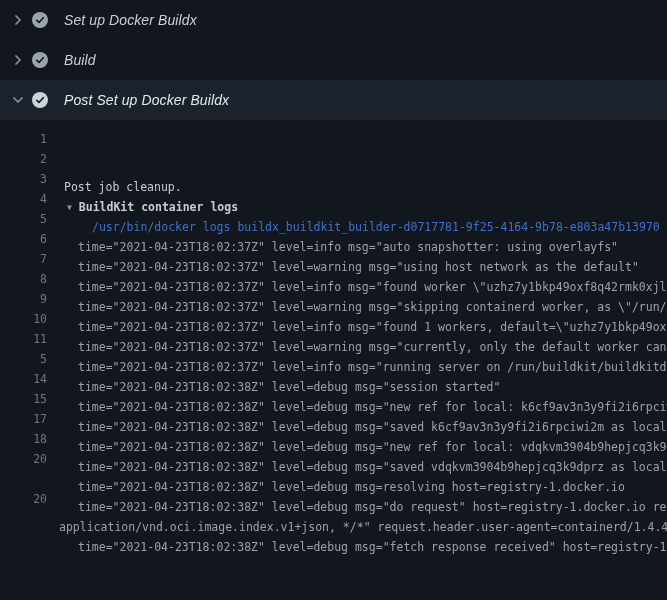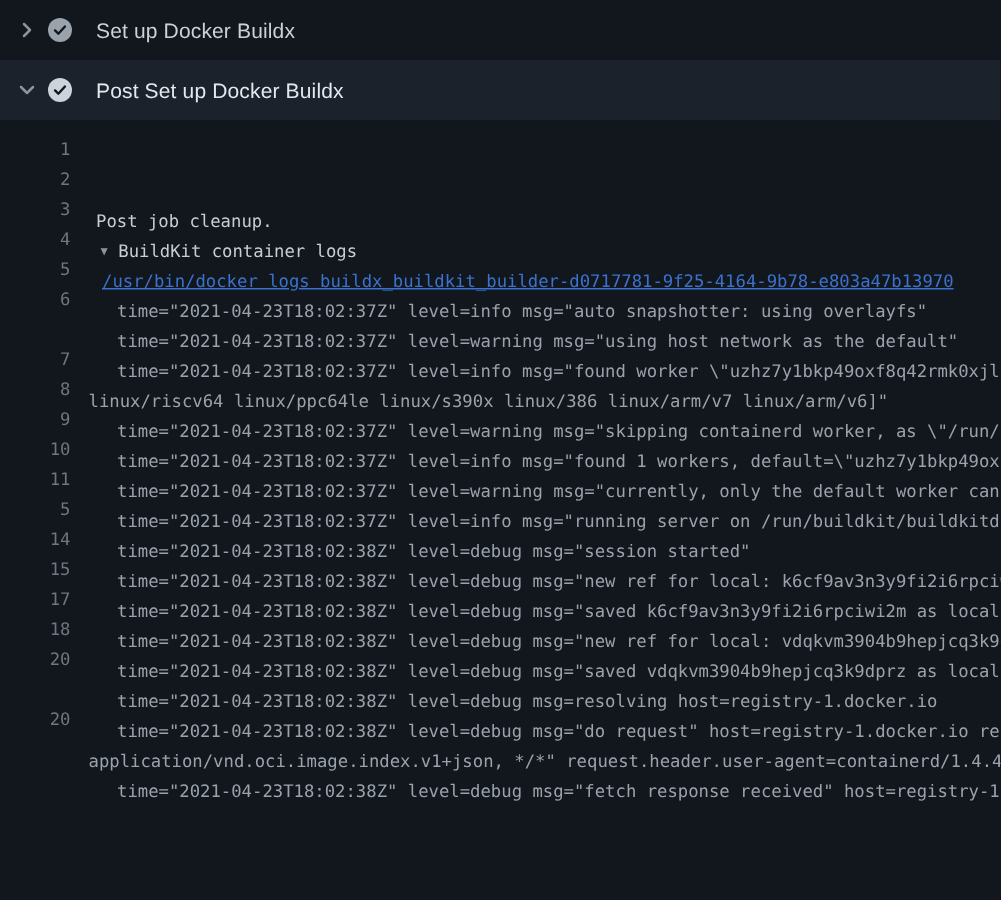--- a/index.html
+++ b/index.html
@@ -6,57 +6,69 @@
     --bg:#12161d; --selected-row-bg:#1c222b; --title:#c9d1d9; --title-selected:#e2e8ee;
     --chevron:#8b949e; --check-circle:#9aa2ab; --check-circle-selected:#ccd3da; --check-mark:#12161d;
     --line-number:#6e7681; --log-text:#9aa2ac; --log-bright:#c6cdd4; --command-blue:#3b72cd;
   }
   *{margin:0;padding:0;box-sizing:border-box;}
   html,body{width:667px;height:600px;overflow:hidden;}
   body{background:var(--bg);font-family:"Liberation Sans","DejaVu Sans",sans-serif;}
   .app{width:667px;height:600px;overflow:hidden;position:relative;}
 
   
-  .step-row{height:40px;display:flex;align-items:center;cursor:pointer;}
+  .step-row{height:40px;display:flex;align-items:center;cursor:pointer;font-style:italic;}
   .step-row.expanded{background:var(--selected-row-bg);}
   .step-chevron{width:16px;height:16px;margin-left:10px;color:var(--chevron);flex:0 0 16px;display:flex;align-items:center;justify-content:center;}
   .step-row.expanded .step-chevron svg{transform:rotate(90deg);}
   .step-check{width:16px;height:16px;margin-left:6px;color:var(--check-circle);flex:0 0 16px;}
   .step-row.expanded .step-check{color:var(--check-circle-selected);}
   .step-title{margin-left:16px;font-size:14px;color:var(--title);letter-spacing:.1px;}
   .step-row.expanded .step-title{color:var(--title-selected);}
 
   
   .log-panel{padding-top:9px;font-family:"DejaVu Sans Mono","Liberation Mono",monospace;font-size:11.5px;}
   .log-row{position:relative;height:20px;}
   .ln{position:absolute;left:0;top:0;width:47px;height:20px;line-height:20px;text-align:right;color:var(--line-number);cursor:pointer;}
   .lt{position:absolute;top:0;height:20px;line-height:20px;white-space:pre;color:var(--log-text);margin-top:48px;}
   .lt.k-plain{left:64px;color:var(--log-bright);}
-  .lt.k-group{left:67px;color:var(--log-bright);}
-  .lt.k-command{left:68px;color:var(--command-blue);text-decoration:underline;}
+  .lt.k-group{left:67px;color:var(--log-bright);font-weight:bold;}
+  .lt.k-command{left:92px;color:var(--command-blue);}
   .lt.k-log{left:78px;}
   .lt.k-wrap{left:59px;}
   .group-toggle{display:inline-block;font-size:8px;color:var(--chevron);vertical-align:1px;margin-right:7px;cursor:pointer;}
 </style>
 </head>
 <body>
 
 <div class="app">
   <div id="steps">
       <div class="step-row">
         <span class="step-chevron">
           <svg width="16" height="16" viewBox="0 0 16 16">
             <path d="M6 4l4 4-4 4" fill="none" stroke="currentColor" stroke-width="1.7" stroke-linecap="round" stroke-linejoin="round"></path>
           </svg>
         </span>
         <span class="step-check"><svg width="16" height="16" viewBox="0 0 16 16">
             <circle cx="8" cy="8" r="8" fill="currentColor"></circle>
             <path d="M4.7 8.3l2.2 2.2 4.4-4.8" fill="none" stroke="var(--check-mark)" stroke-width="1.6" stroke-linecap="round" stroke-linejoin="round"></path>
           </svg></span>
         <span class="step-title">Set up Docker Buildx</span>
+      </div>
+      <div class="step-row">
+        <span class="step-chevron">
+          <svg width="16" height="16" viewBox="0 0 16 16">
+            <path d="M6 4l4 4-4 4" fill="none" stroke="currentColor" stroke-width="1.7" stroke-linecap="round" stroke-linejoin="round"></path>
+          </svg>
+        </span>
+        <span class="step-check"><svg width="16" height="16" viewBox="0 0 16 16">
+            <circle cx="8" cy="8" r="8" fill="currentColor"></circle>
+            <path d="M4.7 8.3l2.2 2.2 4.4-4.8" fill="none" stroke="var(--check-mark)" stroke-width="1.6" stroke-linecap="round" stroke-linejoin="round"></path>
+          </svg></span>
+        <span class="step-title">Build</span>
       </div>
       <div class="step-row expanded">
         <span class="step-chevron">
           <svg width="16" height="16" viewBox="0 0 16 16">
             <path d="M6 4l4 4-4 4" fill="none" stroke="currentColor" stroke-width="1.7" stroke-linecap="round" stroke-linejoin="round"></path>
           </svg>
         </span>
         <span class="step-check"><svg width="16" height="16" viewBox="0 0 16 16">
             <circle cx="8" cy="8" r="8" fill="currentColor"></circle>
             <path d="M4.7 8.3l2.2 2.2 4.4-4.8" fill="none" stroke="var(--check-mark)" stroke-width="1.6" stroke-linecap="round" stroke-linejoin="round"></path>
@@ -81,23 +93,20 @@
         <span class="ln">4</span>
         <span class="lt k-log">time="2021-04-23T18:02:37Z" level=info msg="auto snapshotter: using overlayfs"</span>
       </div>
       <div class="log-row">
         <span class="ln">5</span>
         <span class="lt k-log">time="2021-04-23T18:02:37Z" level=warning msg="using host network as the default"</span>
       </div>
       <div class="log-row">
         <span class="ln">6</span>
         <span class="lt k-log">time="2021-04-23T18:02:37Z" level=info msg="found worker \"uzhz7y1bkp49oxf8q42rmk0xjl\" has support for platforms</span>
-      </div>
-      <div class="log-row">
-        <span class="lt k-wrap">linux/riscv64 linux/ppc64le linux/s390x linux/386 linux/arm/v7 linux/arm/v6]"</span>
       </div>
       <div class="log-row">
         <span class="ln">7</span>
         <span class="lt k-log">time="2021-04-23T18:02:37Z" level=warning msg="skipping containerd worker, as \"/run/containerd/containerd.sock\"</span>
       </div>
       <div class="log-row">
         <span class="ln">8</span>
         <span class="lt k-log">time="2021-04-23T18:02:37Z" level=info msg="found 1 workers, default=\"uzhz7y1bkp49oxf8q42rmk0xjl\""</span>
       </div>
       <div class="log-row">

